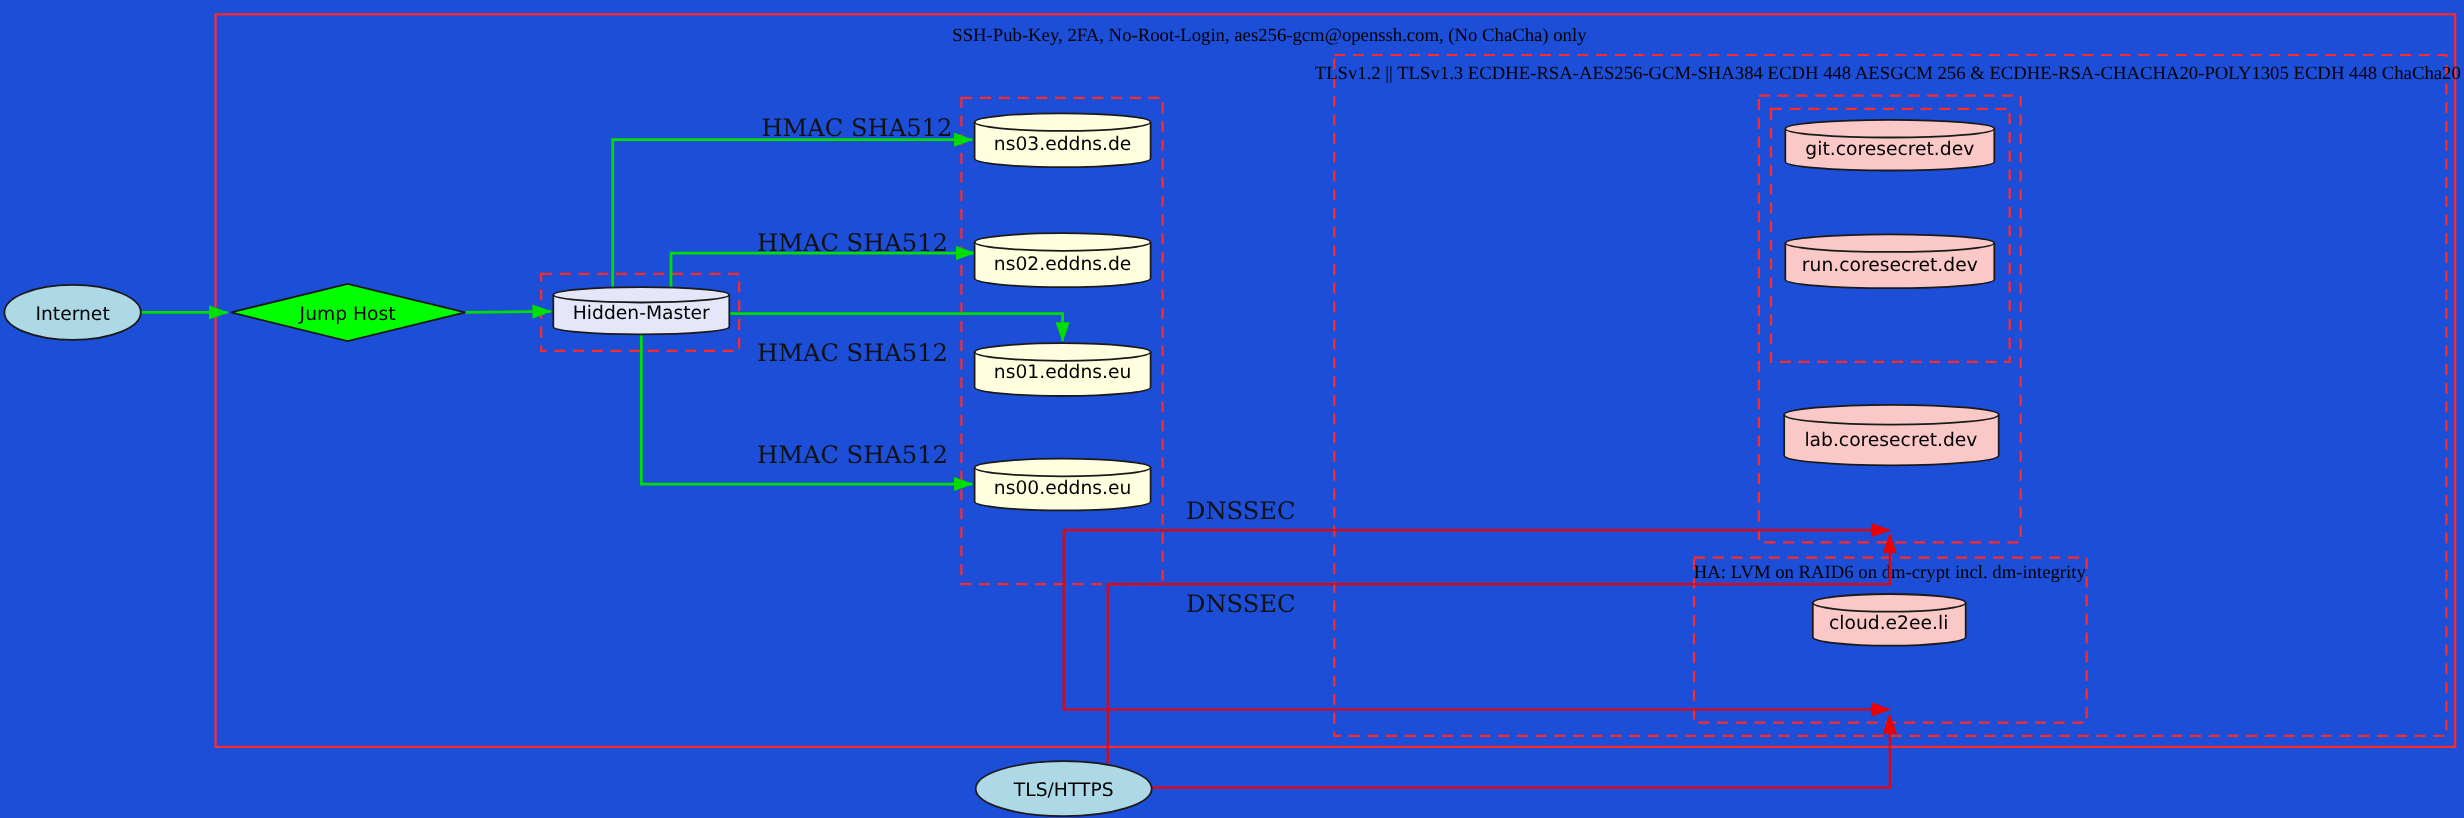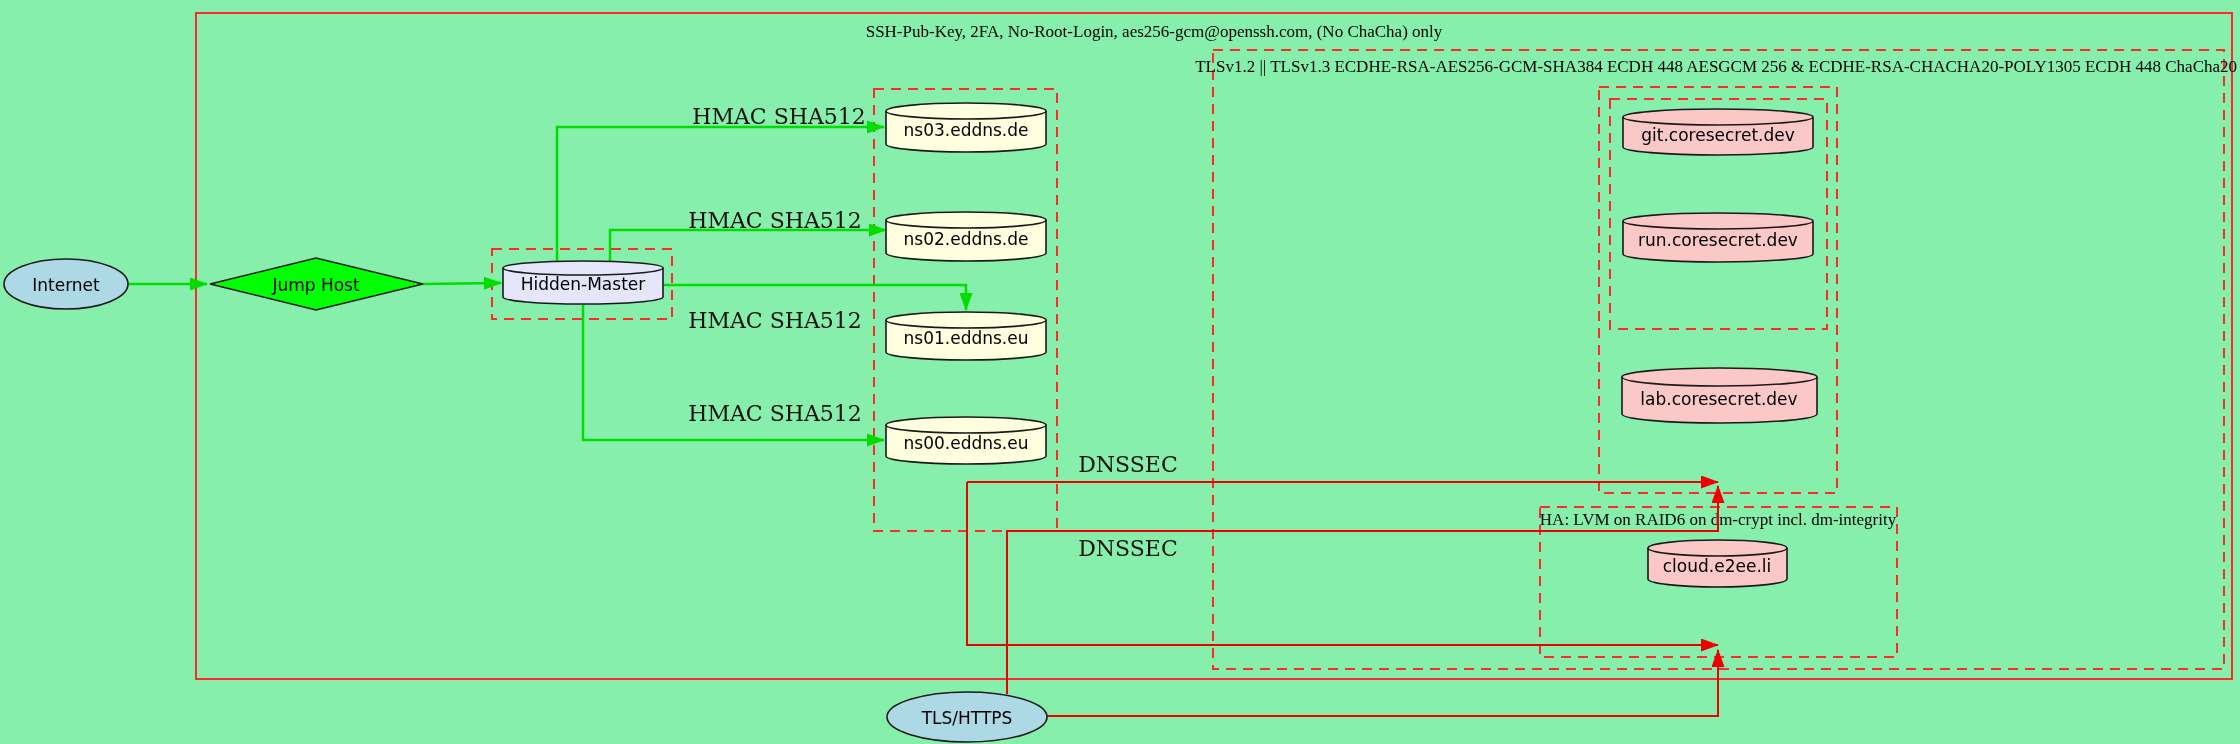--- a/index.html
+++ b/index.html
@@ -1,16 +1,16 @@
 <!DOCTYPE html>
 <html><head>
 <meta charset="utf-8">
 <style>
   html, body { margin: 0; padding: 0; background: #ffffff; }
-  .stage { position: relative; width: 2240px; height: 744px; background: #86efac; }
+  .stage { position: relative; width: 2240px; height: 744px; background: #1d4ed8; }
   svg { display: block; }
 
   .cluster { fill: none; stroke: #ff2a2a; stroke-width: 2; }
   .cluster.dashed { stroke-dasharray: 10 7; }
 
   .edge-green { fill: none; stroke: #00dd00; stroke-width: 2.5; }
   .edge-red   { fill: none; stroke: #ee0000; stroke-width: 2; }
 
   .node-shape { stroke: #1a1a1a; stroke-width: 1.6; }
   .cyl-lid    { fill: none; stroke: #1a1a1a; stroke-width: 1.6; }

